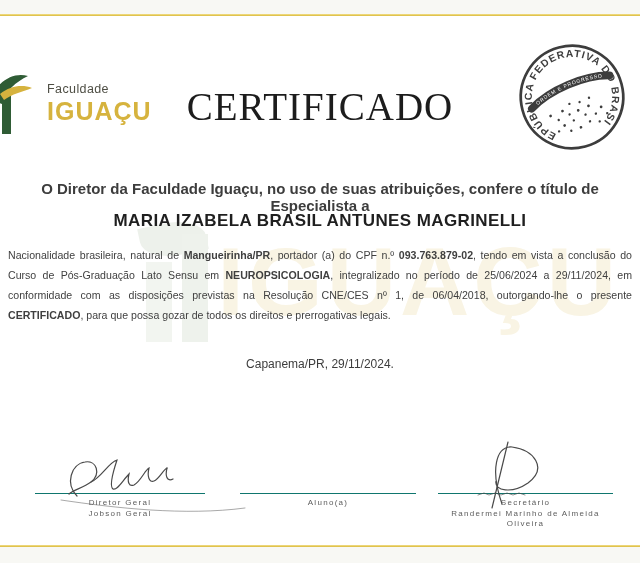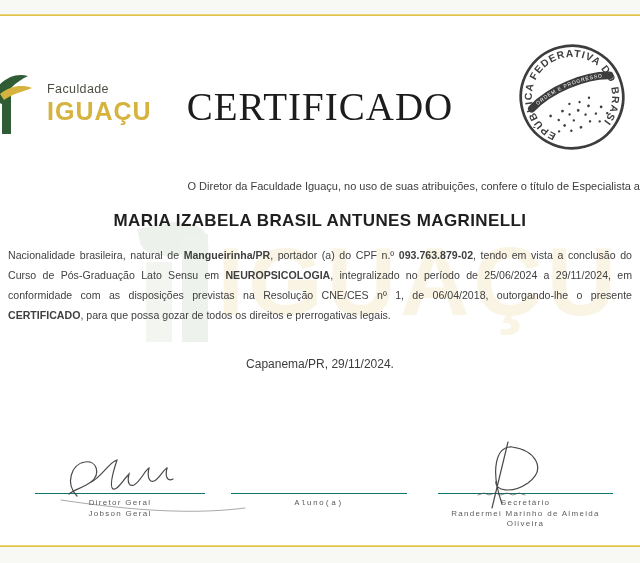--- a/index.html
+++ b/index.html
@@ -37,33 +37,33 @@
   .logo-line1{font-size:12.5px;color:#4e4e44;letter-spacing:.4px;}
   .logo-line2{font-size:25px;font-weight:700;color:#d6b33e;letter-spacing:1px;margin-top:1px;}
 
   .title{position:absolute;left:0;right:0;top:84px;text-align:center;z-index:2;
     font-family:"Liberation Serif","DejaVu Serif",serif;
     font-size:39px;color:#1c1c1c;letter-spacing:1px;}
 
   .seal{position:absolute;left:508px;top:33px;width:128px;height:128px;z-index:2;}
 
   
-  .intro{position:absolute;left:0;right:0;top:180px;text-align:right;z-index:1;
-    font-size:11px;color:#3d3d3d;}
+  .intro{position:absolute;left:0;right:0;top:180px;text-align:center;z-index:1;
+    font-size:15px;color:#3d3d3d;font-weight:bold;}
   .recipient{position:absolute;left:0;right:0;top:211px;text-align:center;z-index:1;
     font-size:17px;font-weight:700;color:#1f1f1f;letter-spacing:.4px;}
   .para{position:absolute;left:8px;right:8px;top:245px;z-index:1;
     font-size:10.6px;line-height:20px;color:#3f3f3f;text-align:justify;}
   .date-line{position:absolute;left:0;right:0;top:357px;text-align:center;z-index:1;
     font-size:12px;color:#3d3d3d;}
 
   
   .sig-block{position:absolute;top:493px;border-top:1px solid #0f766e;text-align:center;z-index:2;}
   .sig-left{left:35px;width:170px;}
-  .sig-mid{left:231px;width:176px;font-family:Liberation Mono, monospace;}
+  .sig-mid{left:240px;width:176px;}
   .sig-right{left:438px;width:175px;}
   .sig-role,.sig-name{font-size:8px;letter-spacing:1.3px;color:#5d5d5d;line-height:10.5px;}
   .sig-role{margin-top:4px;}
   .handwriting{position:absolute;z-index:3;pointer-events:none;}
   .hw-left{left:55px;top:452px;}
   .hw-right{left:448px;top:438px;}
 </style>
 </head>
 <body>
 

